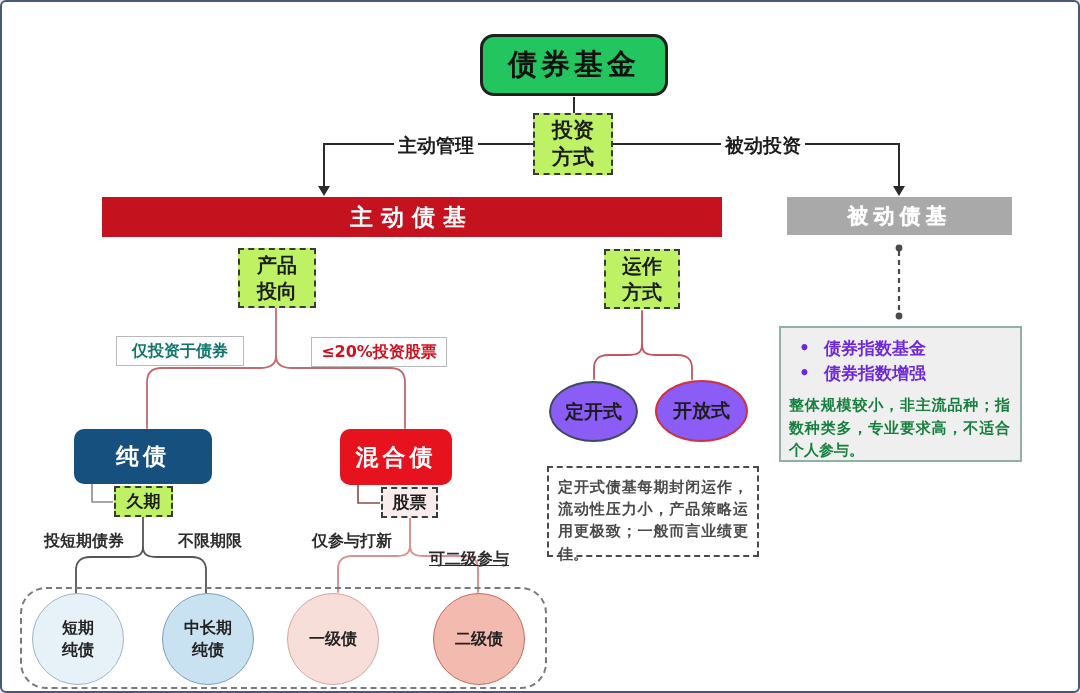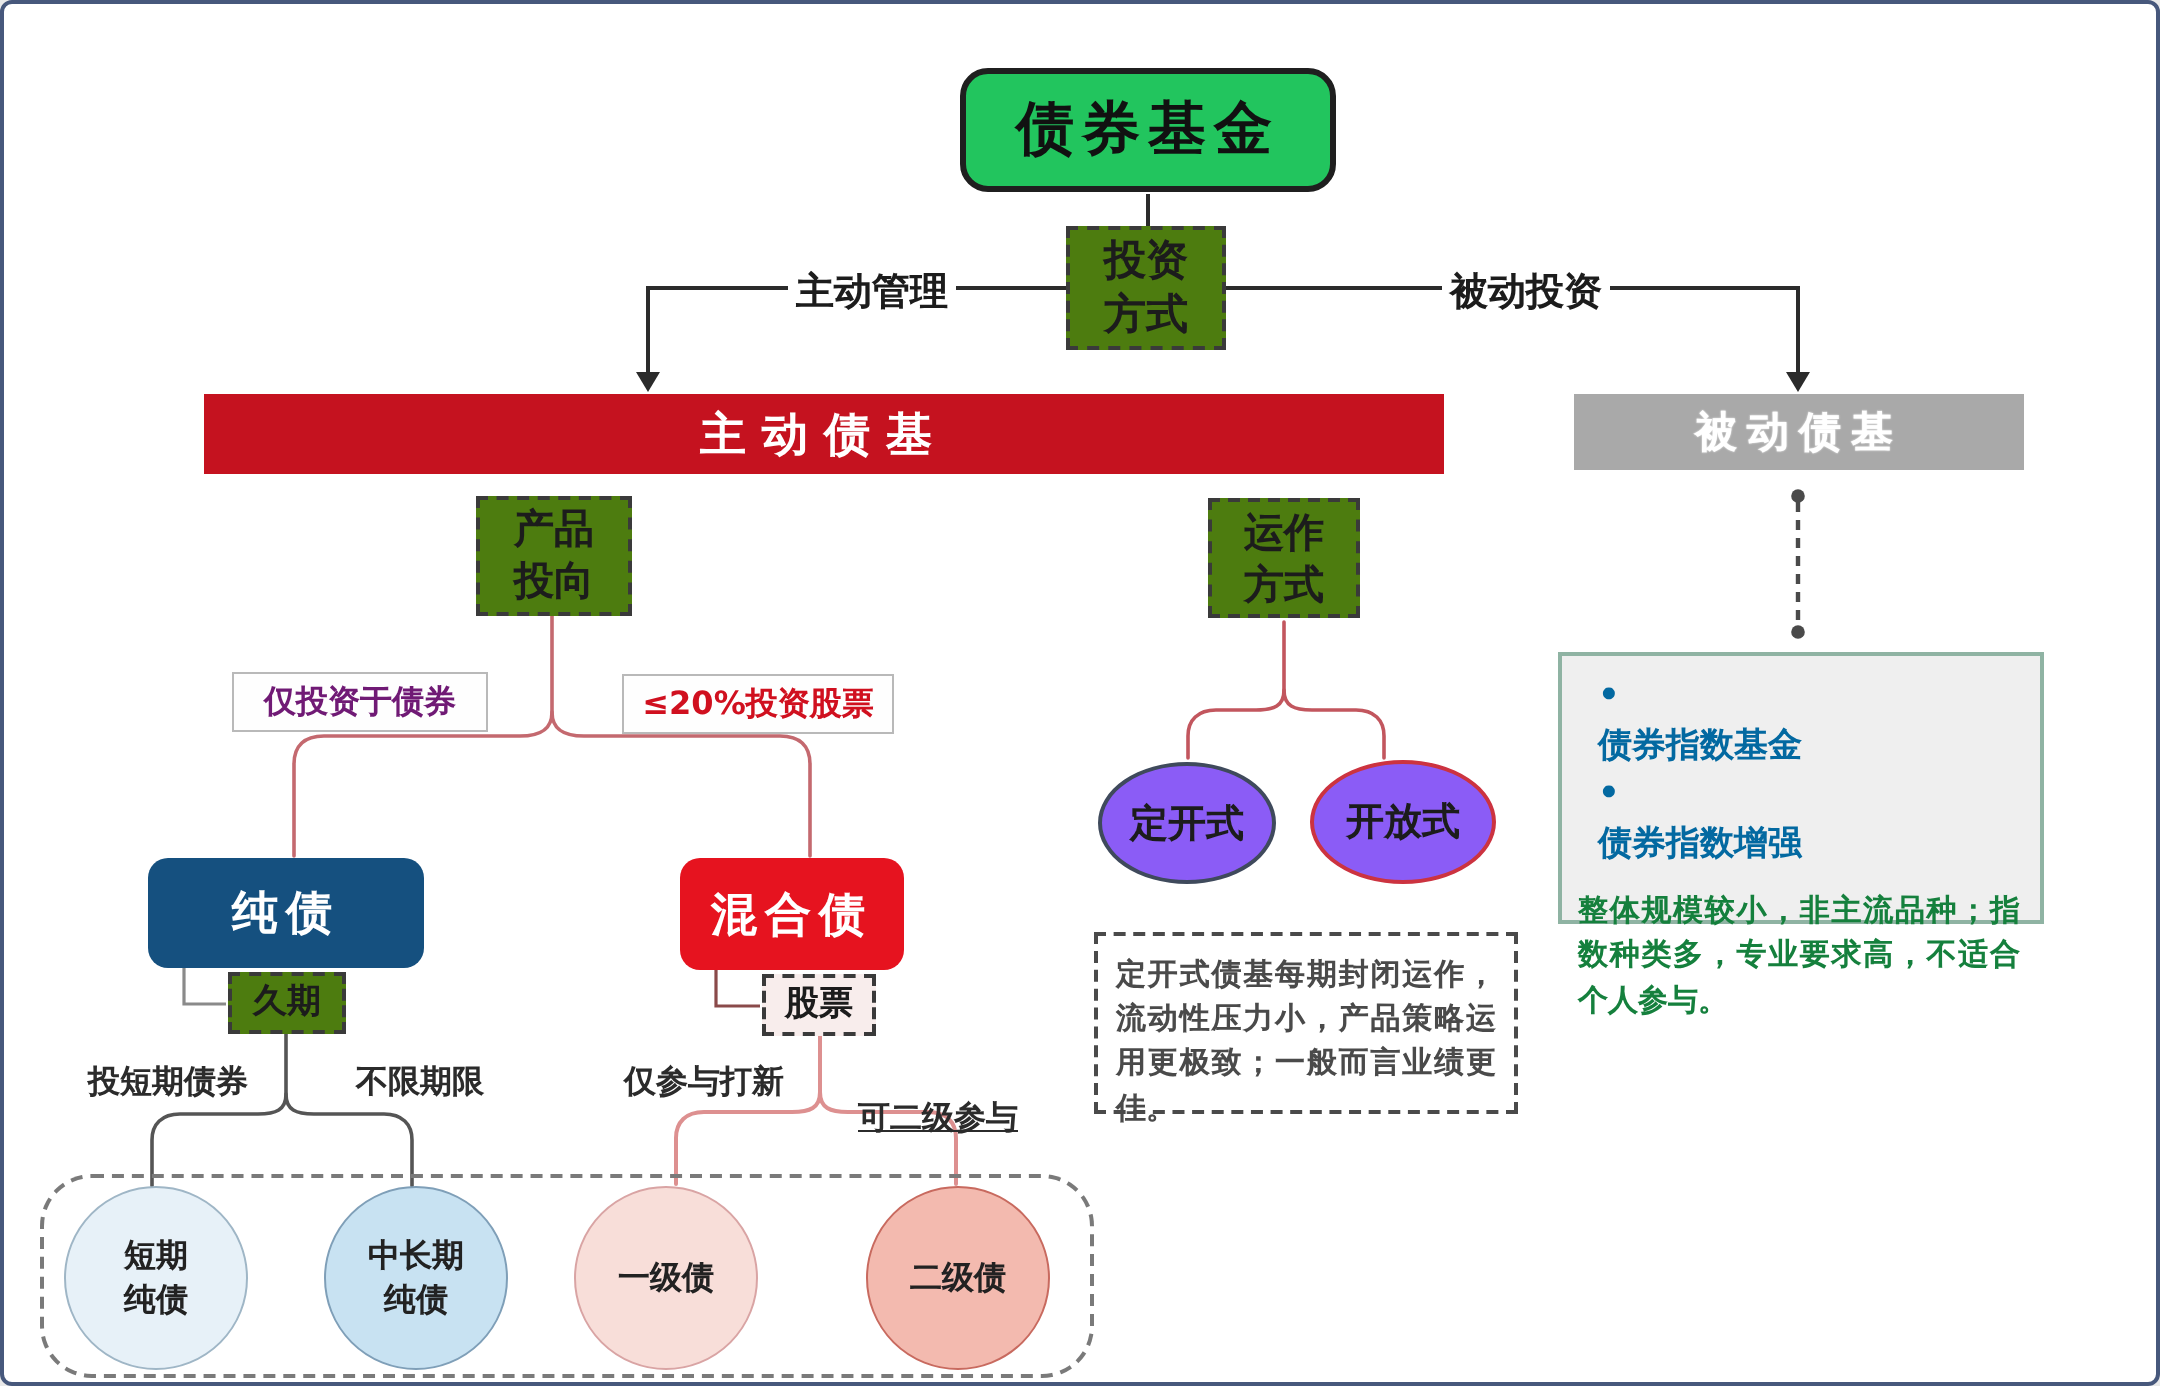--- a/index.html
+++ b/index.html
@@ -19,41 +19,41 @@
   .wire-darkred{stroke:#8a4a4a;stroke-width:1.6;fill:none;}
   .wire-dashed{stroke:#4a4a4a;stroke-width:2.2;fill:none;stroke-dasharray:5 4;}
   .dot{fill:#4a4a4a;}
 
   .node{display:flex;align-items:center;justify-content:center;text-align:center;z-index:2;}
   .root-box{
     left:478px;top:32px;width:188px;height:62px;background:#22c55e;
     border:3px solid #1f1f1f;border-radius:14px;font-size:29px;font-weight:bold;
     letter-spacing:4px;color:#111;
   }
-  .dashed-box{background:#4d7c0f;border:2px dashed #3a3a3a;font-weight:bold;color:#1c1c1c;
+  .dashed-box{background:#bef264;border:2px dashed #3a3a3a;font-weight:bold;color:#1c1c1c;
     white-space:pre-line;line-height:1.3;}
   .method-box{left:531px;top:111px;width:80px;height:62px;font-size:21px;}
   .product-box{left:236px;top:246px;width:78px;height:60px;font-size:20px;font-family:Liberation Serif, serif;}
   .operation-box{left:602px;top:247px;width:76px;height:60px;font-size:20px;}
   .duration-box{left:112px;top:484px;width:59px;height:31px;font-size:17px;}
   .stock-box{left:379px;top:485px;width:57px;height:31px;font-size:17px;background:#f8edec;}
 
   .edge-label{background:#fff;font-size:19px;font-weight:bold;color:#1c1c1c;
     padding:1px 4px;z-index:3;}
   .active-edge{left:392px;top:130px;}
   .passive-edge{left:719px;top:130px;}
 
   .bar{color:#fff;font-weight:bold;z-index:2;}
   .active-bar{left:100px;top:195px;width:620px;height:40px;background:#c5121f;
     font-size:23px;letter-spacing:8px;}
   .passive-bar{left:785px;top:195px;width:225px;height:38px;background:#a9a9a9;
     font-size:21px;letter-spacing:5px;text-shadow:0 0 1px #fff;}
 
   .tag{border:1.5px solid #b9b9b9;background:#fefefe;font-weight:bold;z-index:3;}
-  .bonds-only{left:114px;top:334px;width:128px;height:30px;font-size:16px;color:#701a75;}
+  .bonds-only{left:114px;top:334px;width:128px;height:30px;font-size:16px;color:#0f766e;}
   .stocks-20{left:309px;top:335px;width:136px;height:30px;font-size:16px;color:#d0101f;}
 
   .big-node{color:#fff;font-weight:bold;border-radius:10px;font-size:23px;letter-spacing:4px;z-index:2;}
   .pure-box{left:72px;top:427px;width:138px;height:55px;background:#15507f;}
   .mixed-box{left:338px;top:427px;width:112px;height:56px;background:#e6131f;}
 
   .small-edge{font-size:16px;font-weight:bold;color:#2b2b2b;z-index:3;}
   .se-short{left:42px;top:529px;}
   .se-nolimit{left:176px;top:529px;}
   .se-ipo{left:310px;top:529px;}
@@ -72,21 +72,21 @@
   .regular-open{left:547px;top:379px;width:89px;height:61px;border:2px solid #3f4a5c;}
   .open-end{left:653px;top:378px;width:93px;height:62px;border:2px solid #cc3340;}
 
   .op-note{left:545px;top:464px;width:212px;height:91px;border:2px dashed #4a4a4a;
     padding:8px 9px;font-size:15px;font-weight:bold;color:#4a4a4a;line-height:1.48;z-index:2;
     text-align:justify;}
 
   .info-box{left:777px;top:324px;width:243px;height:136px;background:#efefef;
     border:2px solid #8fb3a3;padding:8px 10px 8px 8px;z-index:2;}
   .info-box ul{margin:0;padding:0 0 0 10px;list-style:none;}
-  .info-box li{font-size:17px;font-weight:bold;color:#0369a1;line-height:1.45;display:flex;flex-direction:column;}
+  .info-box li{font-size:17px;font-weight:bold;color:#6d28d9;line-height:1.45;display:flex;}
   .info-box li .bullet{margin-right:14px;}
   .info-box li .bullet::before{content:"•";}
   .info-note{margin-top:9px;font-size:15px;font-weight:600;color:#15803d;line-height:1.5;
     text-align:justify;}
 </style>
 </head>
 <body>
 
 <div class="frame">
 

